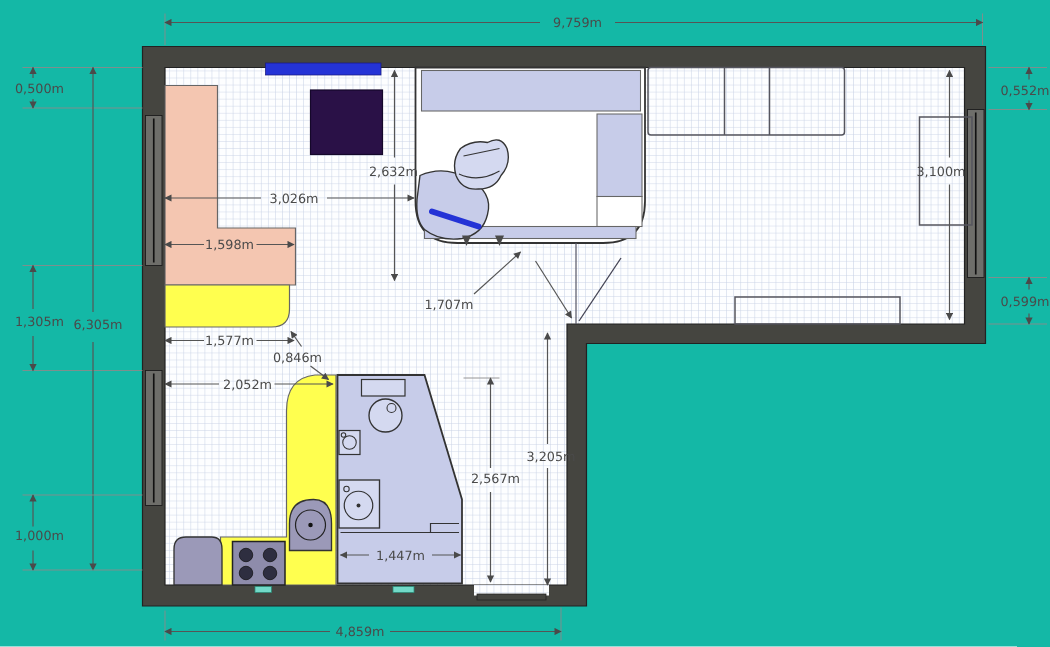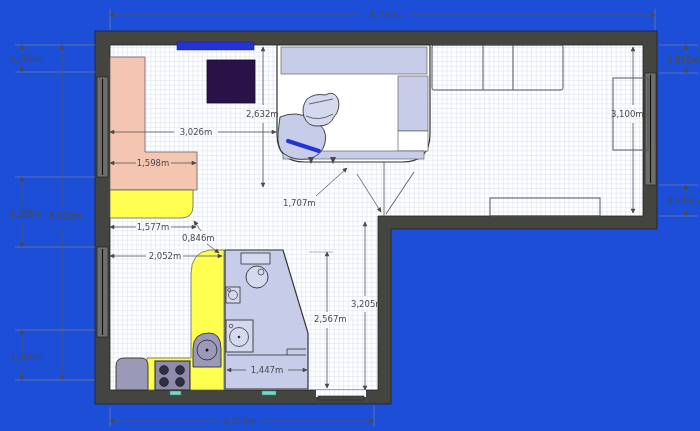--- a/index.html
+++ b/index.html
@@ -1,16 +1,16 @@
 <!DOCTYPE html>
 <html><head>
 <meta charset="utf-8">
 <style>
   html,body{margin:0;padding:0;background:#ffffff;}
-  .stage{width:700px;height:431px;position:relative;background:#1d4ed8;overflow:hidden;}
+  .stage{width:700px;height:431px;position:relative;background:#14b8a6;overflow:hidden;}
   svg{display:block;}
   .dim-line{stroke:#555;stroke-width:0.8;fill:none;}
   .ext{stroke:#8a8a8a;stroke-width:0.6;fill:none;}
   .dim-text{font:8.5px "DejaVu Sans", sans-serif;fill:#4a4a4a;}
   .thin{stroke:#666;stroke-width:0.7;}
   .outline{stroke:#333;stroke-width:1.2;}
   .fix{stroke:#333;stroke-width:0.9;}
   .furn-edge{stroke:#666;stroke-width:0.8;}
   .cab{stroke:#55555e;stroke-width:1;fill:none;}
 </style>

